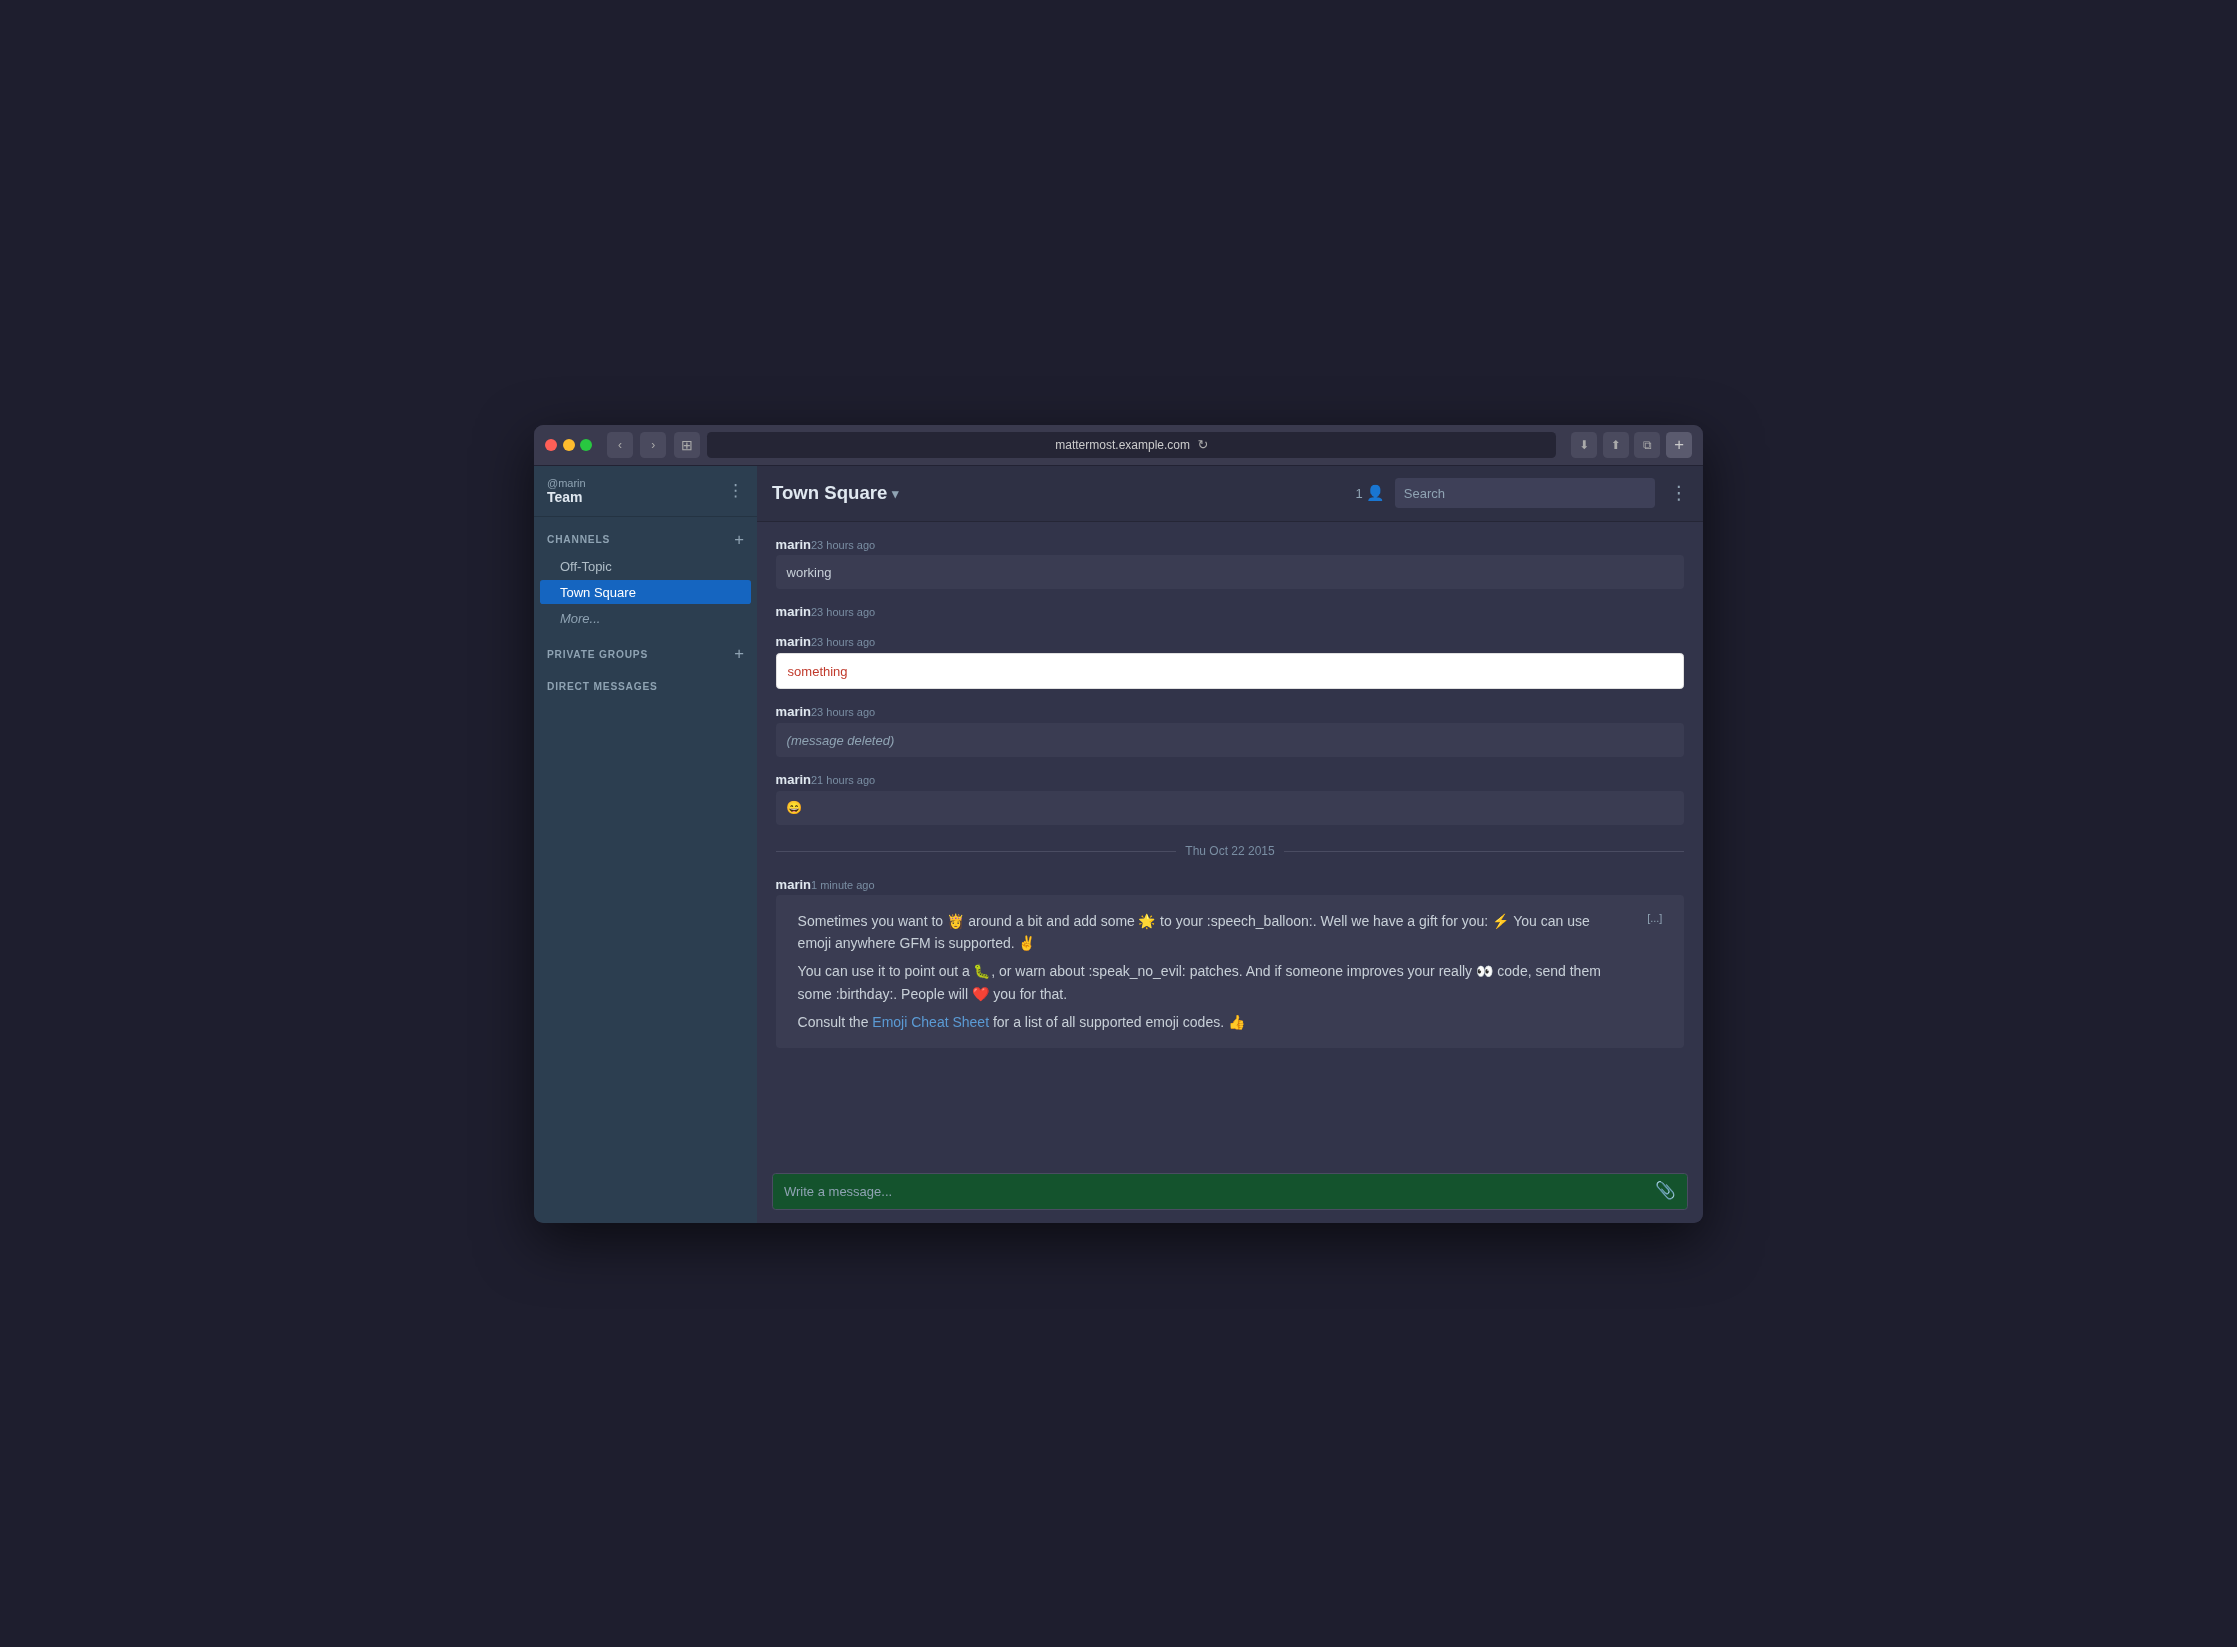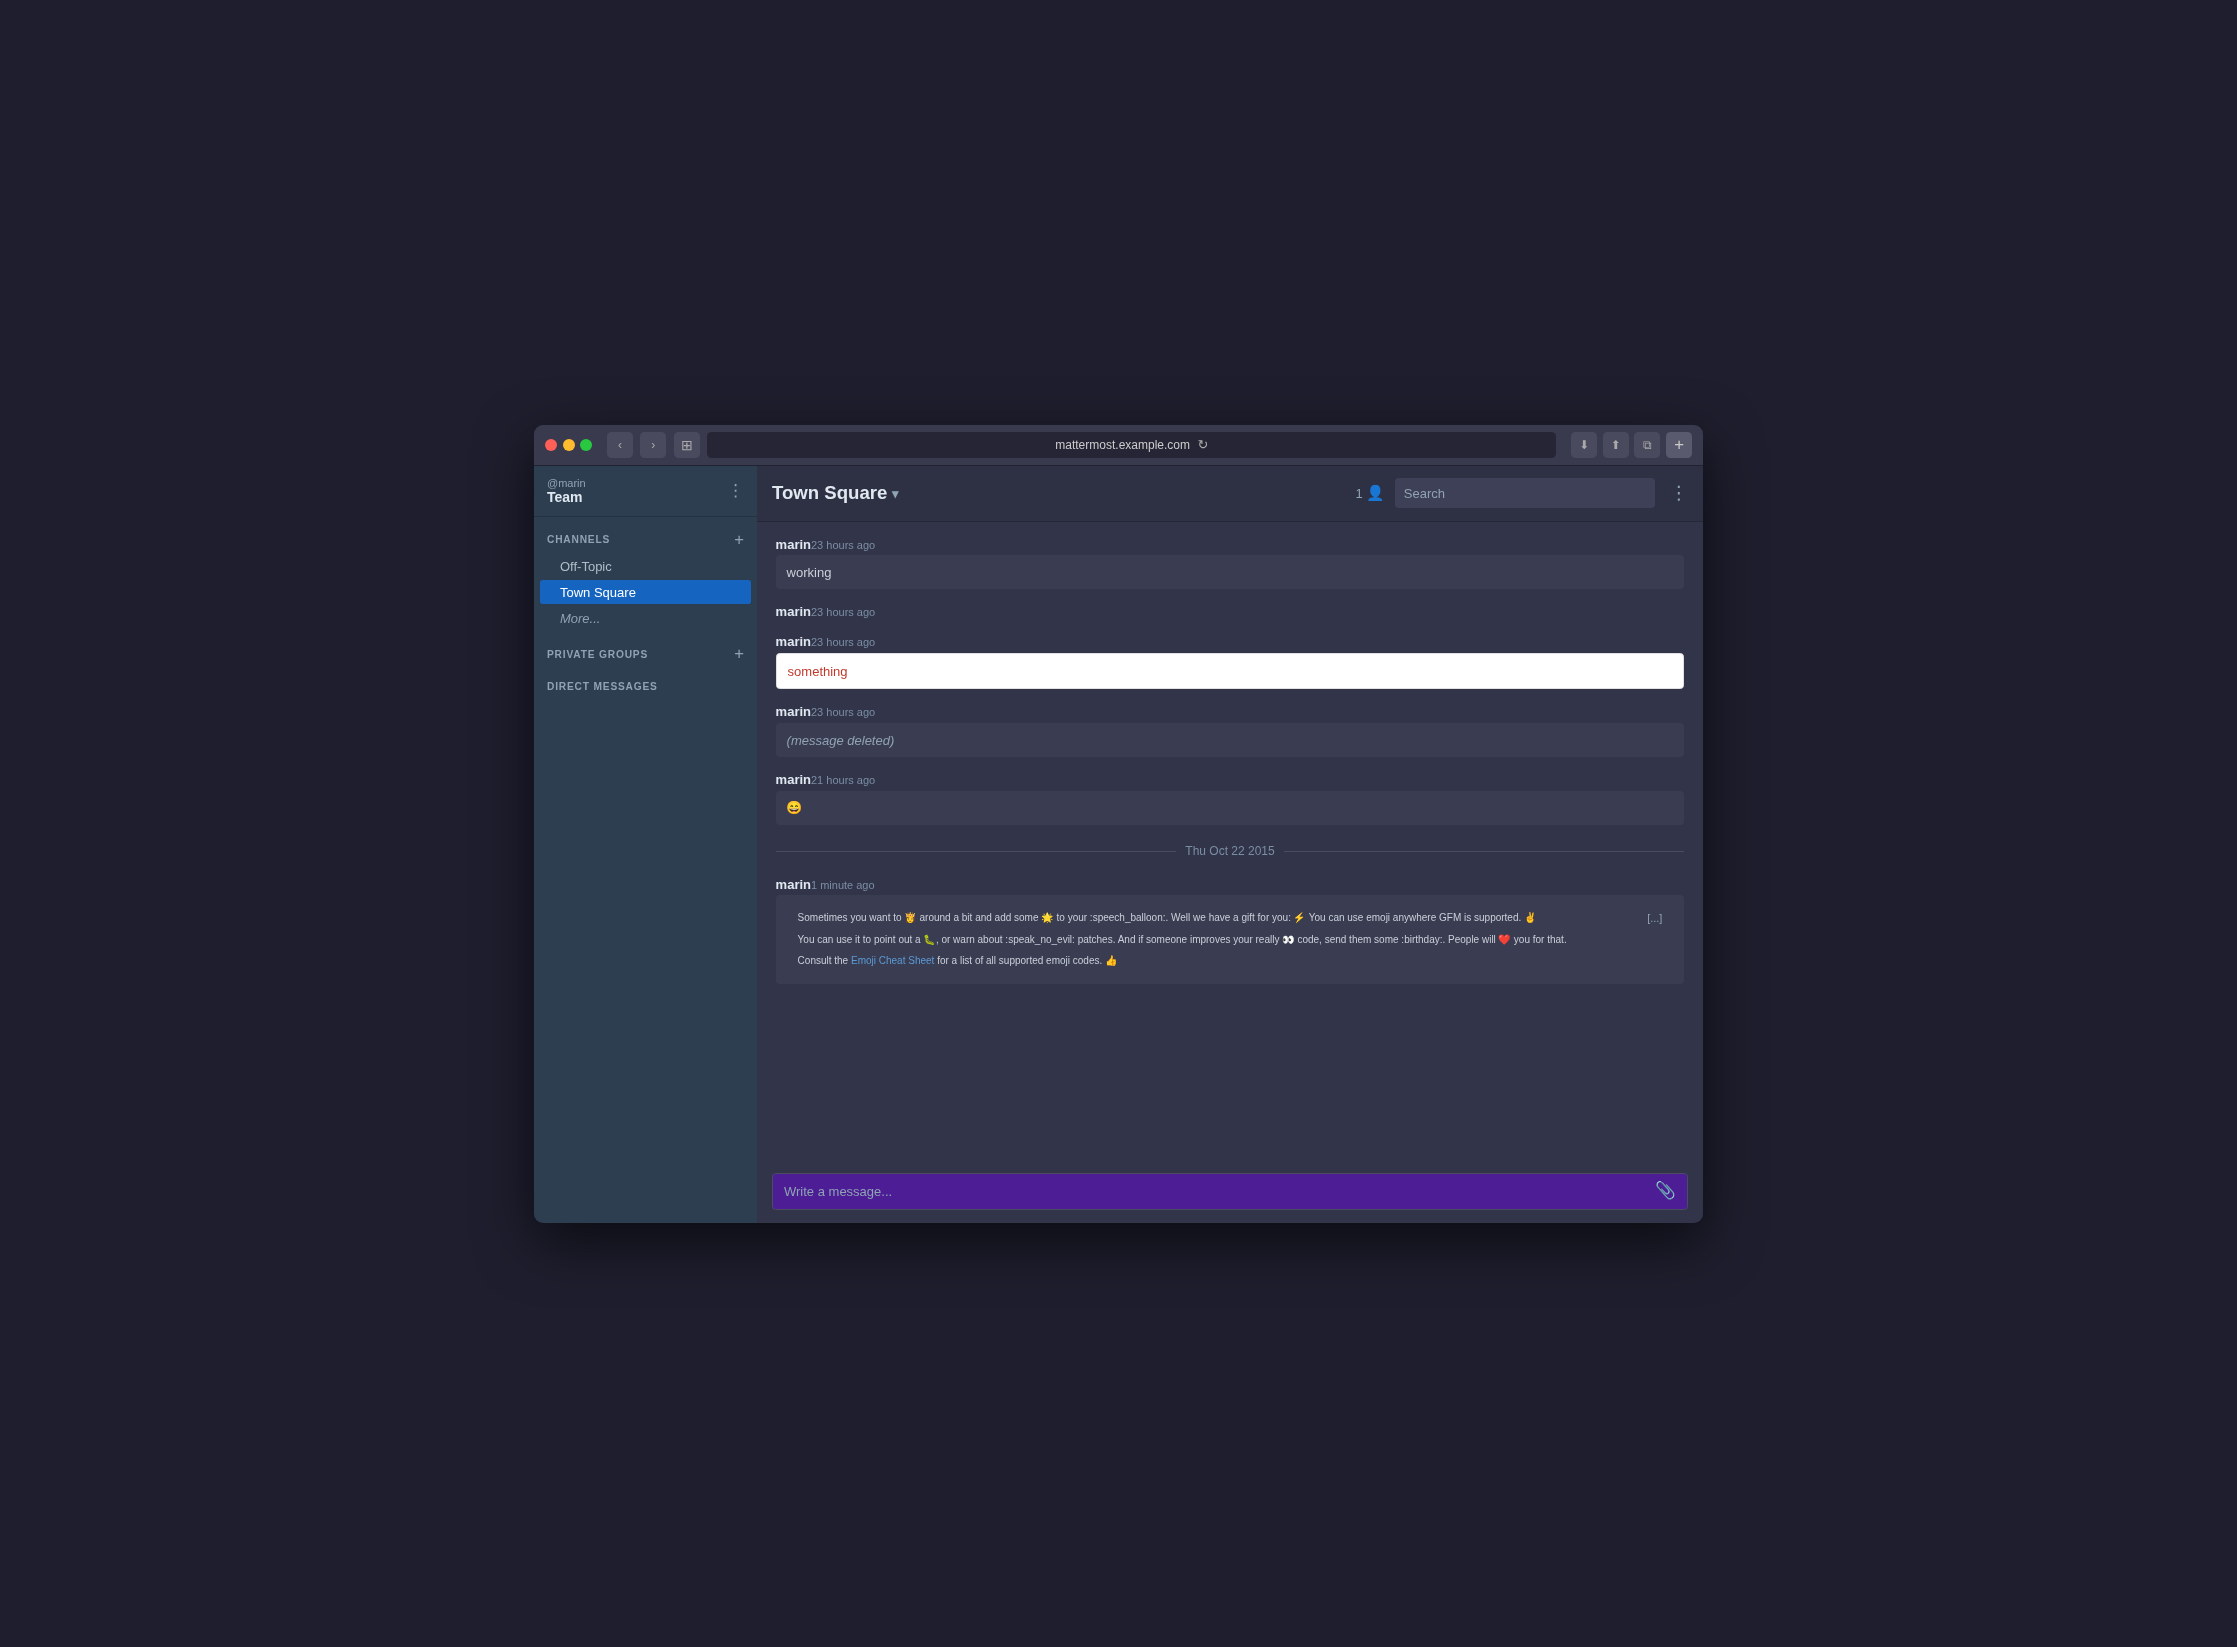--- a/index.html
+++ b/index.html
@@ -262,38 +262,38 @@
     }
     .msg-action-btn {
       color: #8fa3b3;
       font-size: 11px;
       cursor: pointer;
       white-space: nowrap;
       padding: 7.4px 11px;
     }
     .msg-content {
       flex: 1;
-      font-size: 10px;
+      font-size: 14px;
       color: #c8d0d8;
       line-height: 1.6;
       padding: 7.4px 11px;
     }
     .emoji-link {
       color: #5b9bd5;
       text-decoration: none;
     }
     
     .message-input-area {
       padding: 9.3px 15px 13px 15px;
       flex-shrink: 0;
     }
     .message-input {
       width: 100%;
       height: 37px;
-      background: #4c1d95;
+      background: #14532d;
       border: 0.9px solid #4a4c62;
       border-radius: 3.7px;
       display: flex;
       align-items: center;
       padding: 0 11px;
       color: #8fa3b3;
       font-size: 13px;
       justify-content: space-between;
     }
     .attach-btn { color: #8fa3b3; font-size: 16.7px; cursor: pointer; }

